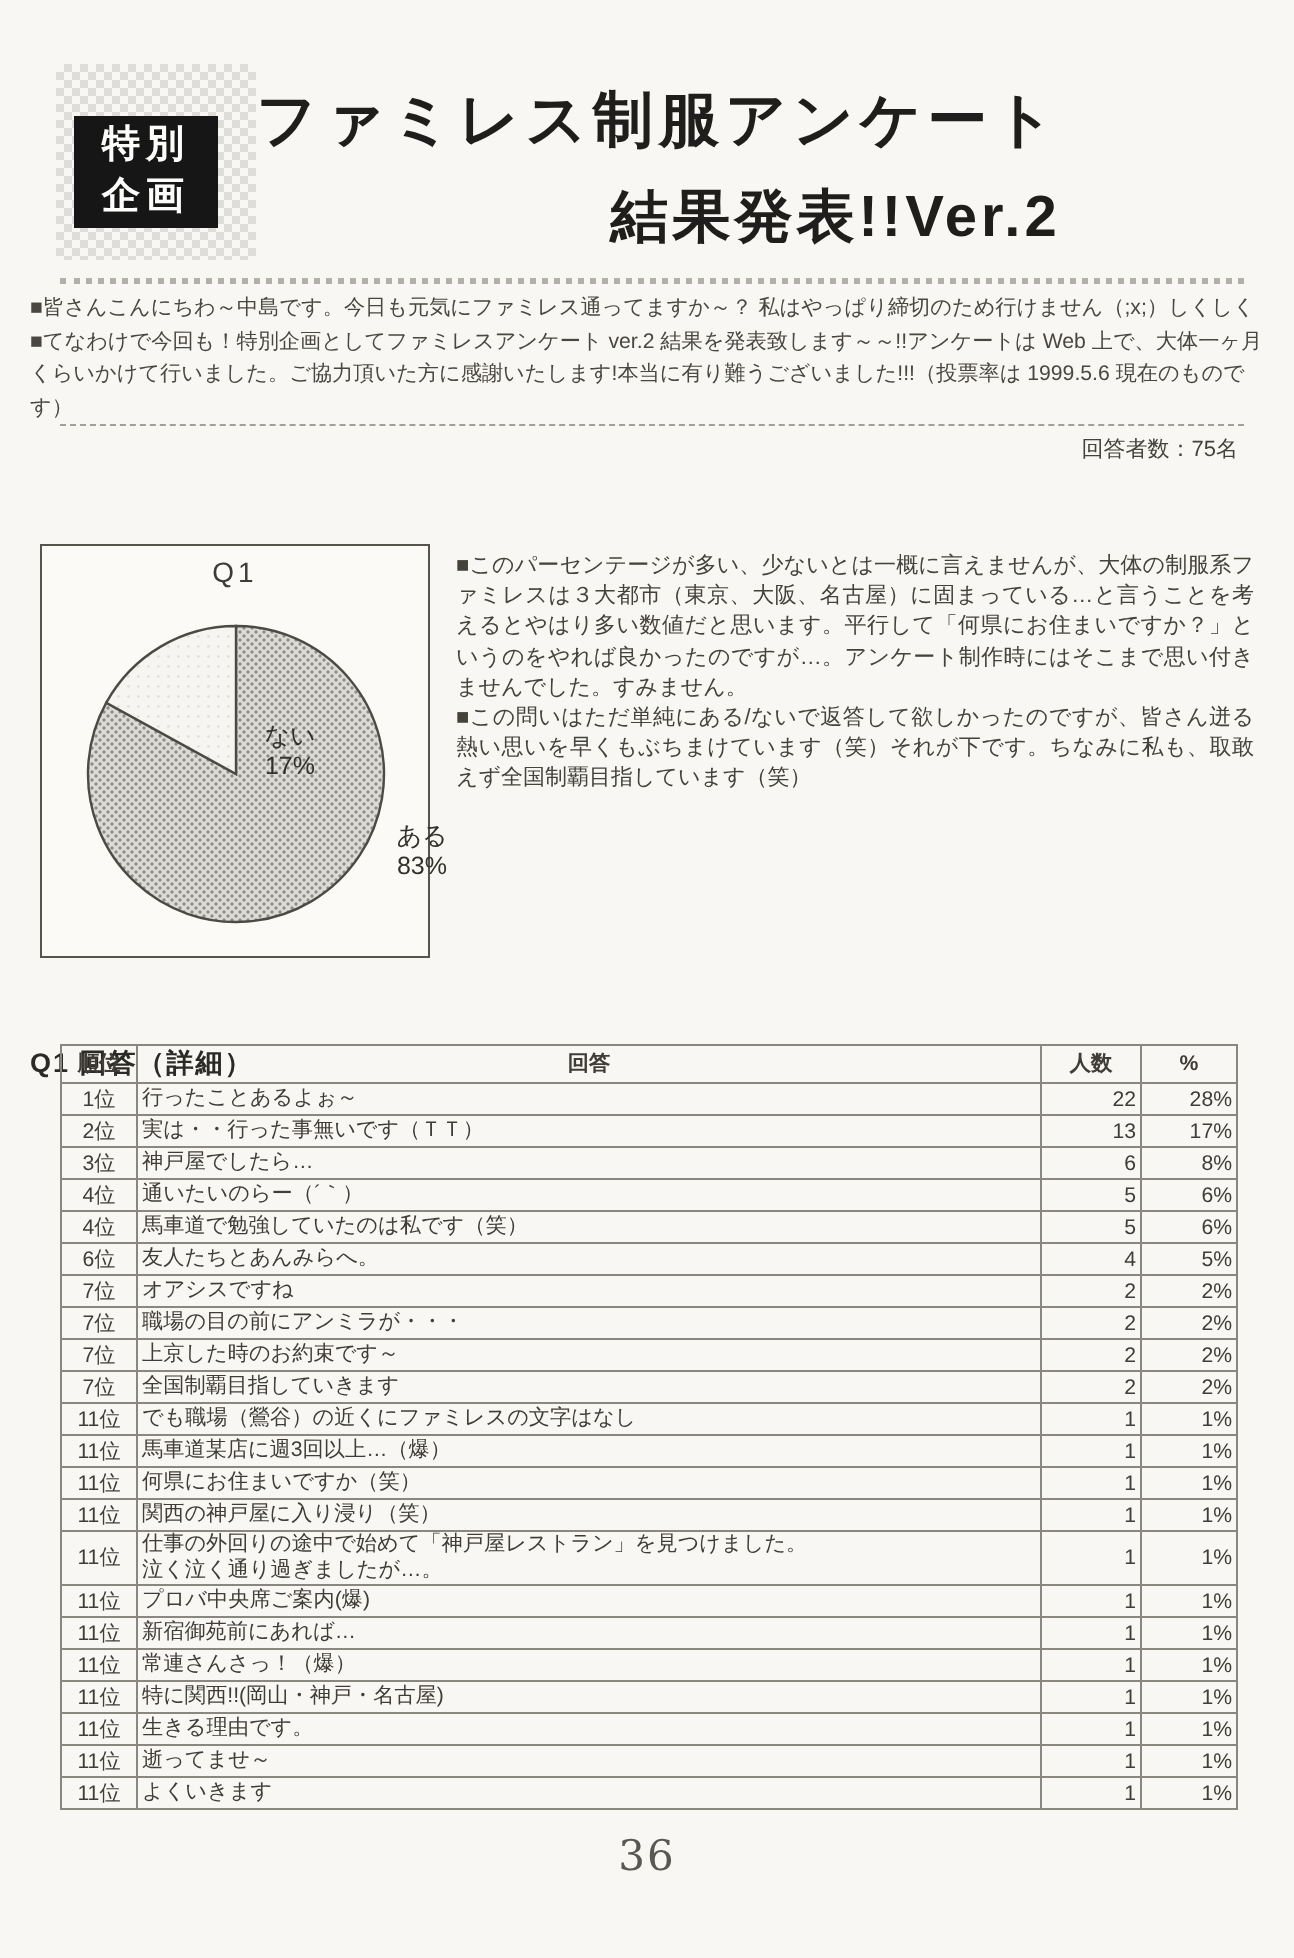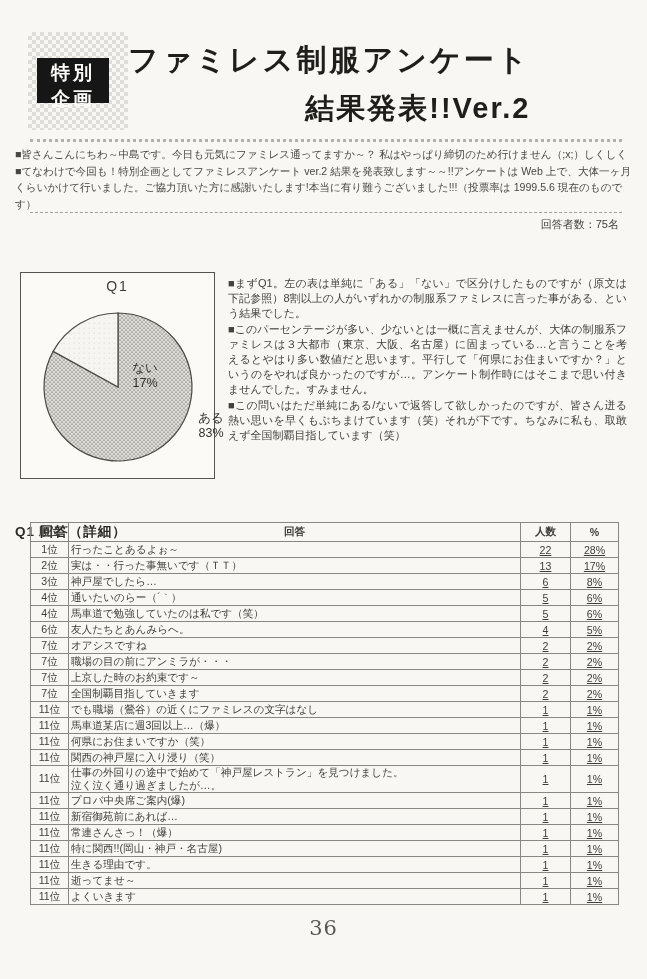--- a/index.html
+++ b/index.html
@@ -10,21 +10,21 @@
     font-family:"Liberation Sans","DejaVu Sans",sans-serif;
     color:#3b3935; overflow:hidden; margin:0 auto;
   }
   
   .badge-halo {
     position:absolute; left:28px; top:32px; width:100px; height:98px;
     background: conic-gradient(#d9d7d2 90deg, transparent 90deg 180deg, #d9d7d2 180deg 270deg, transparent 270deg);
     background-size:8px 8px; opacity:.8;
   }
   .badge {
-    position:absolute; left:37px; top:58px; width:72px; height:45px;
+    position:absolute; left:37px; top:58px; width:72px; height:56px;
     background:#161616; color:#fcfcfa; text-align:center;
     font-weight:bold; font-size:19px; line-height:26px; letter-spacing:3px;
     padding-top:2px;
   }
   .title { position:absolute; left:128px; top:40px; color:#1f1e1c; font-weight:900; }
   .title .l1 { font-size:30px; letter-spacing:3px; }
   .title .l2 { font-size:29px; letter-spacing:2px; margin-top:8px;text-align:right; }
   .rule-dotted { position:absolute; left:30px; top:139px; width:592px; border-top:3px dotted #b3b0aa; }
   .intro { position:absolute; left:15px; top:146px; width:618px; font-size:10.6px; line-height:16.5px; color:#4a4742; }
   .rule-dashed { position:absolute; left:30px; top:212px; width:592px; border-top:1px dashed #a39f99; }
@@ -41,21 +41,21 @@
   .commentary { position:absolute; left:228px; top:276px; width:399px; font-size:11px; line-height:15.2px; color:#45423c; text-align:justify; }
   .commentary p { margin:0; }
   
   .detail-header { position:absolute; left:15px; top:523px; font-size:13.5px; font-weight:900; letter-spacing:1px; color:#2c2a26; }
   table.survey { position:absolute; left:30px; top:522px; width:588px; border-collapse:collapse; table-layout:fixed; }
   table.survey th, table.survey td { border:1px solid #8a8780; font-size:10.6px; color:#403d38; }
   table.survey th { height:19px; font-weight:600; text-align:center; }
   table.survey td { height:16px; padding:0 2px; }
   td.rank { text-align:center; white-space:nowrap; }
   td.answer { text-align:left; padding-left:8px; line-height:13px; }
-  td.num, td.pct { text-align:center;text-decoration:underline; }
+  td.num, td.pct { text-align:right; }
   col.c-rank { width:38px; } col.c-answer { width:452px; } col.c-num { width:50px; } col.c-pct { width:48px; }
   .page-number { position:absolute; left:0; right:0; top:916px; text-align:center; font-size:21px; color:#5a5852; letter-spacing:1px; font-family:"DejaVu Serif","Liberation Serif",serif; }
 </style>
 </head>
 <body>
 
 <div class="page">
 
   <div class="badge-halo"></div>
   <div class="badge">
@@ -101,21 +101,20 @@
       <div>ない</div>
       <div>17%</div>
     </div>
     <div class="pie-label aru">
       <div>ある</div>
       <div>83%</div>
     </div>
   </div>
 
   <div class="commentary">
-    <p>■まずQ1。左の表は単純に「ある」「ない」で区分けしたものですが（原文は下記参照）8割以上の人がいずれかの制服系ファミレスに言った事がある、という結果でした。</p>
     <p>■このパーセンテージが多い、少ないとは一概に言えませんが、大体の制服系ファミレスは３大都市（東京、大阪、名古屋）に固まっている…と言うことを考えるとやはり多い数値だと思います。平行して「何県にお住まいですか？」というのをやれば良かったのですが…。アンケート制作時にはそこまで思い付きませんでした。すみません。</p>
     <p>■この問いはただ単純にある/ないで返答して欲しかったのですが、皆さん迸る熱い思いを早くもぶちまけています（笑）それが下です。ちなみに私も、取敢えず全国制覇目指しています（笑）</p>
   </div>
 
   <div class="detail-header">Q1 回答（詳細）</div>
 
   <table class="survey">
     <colgroup>
       <col class="c-rank">
         <col class="c-answer">

